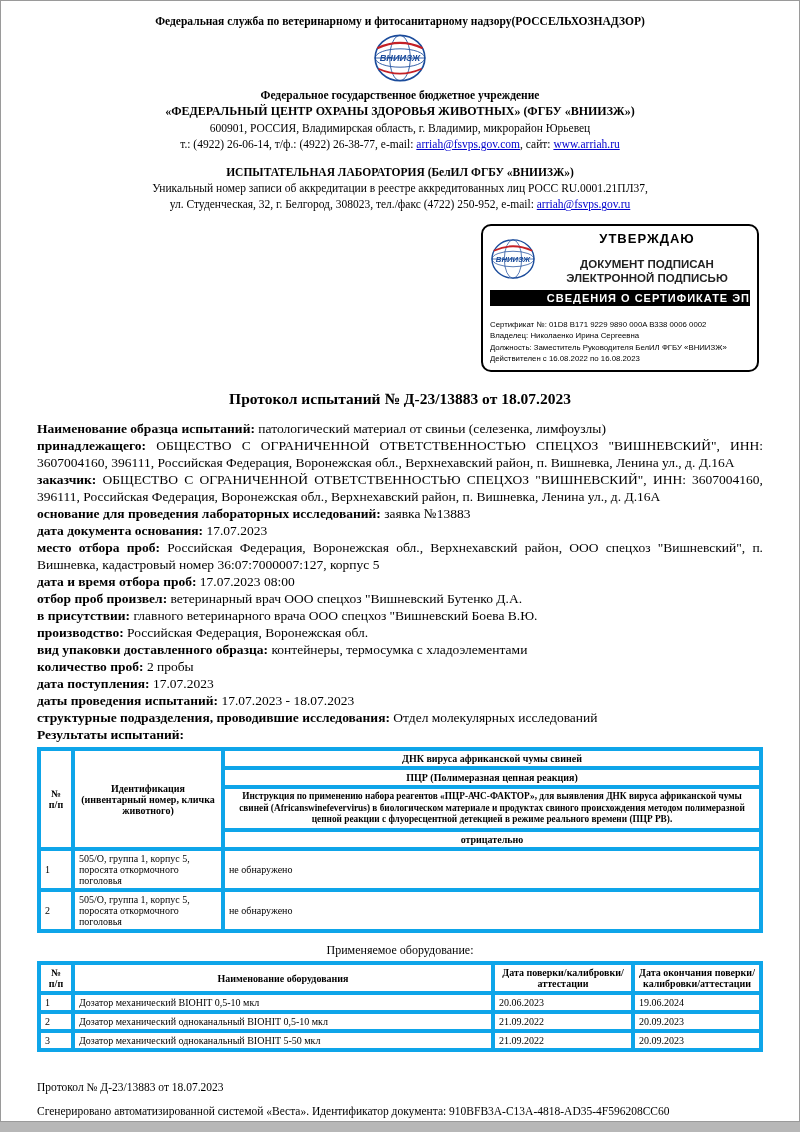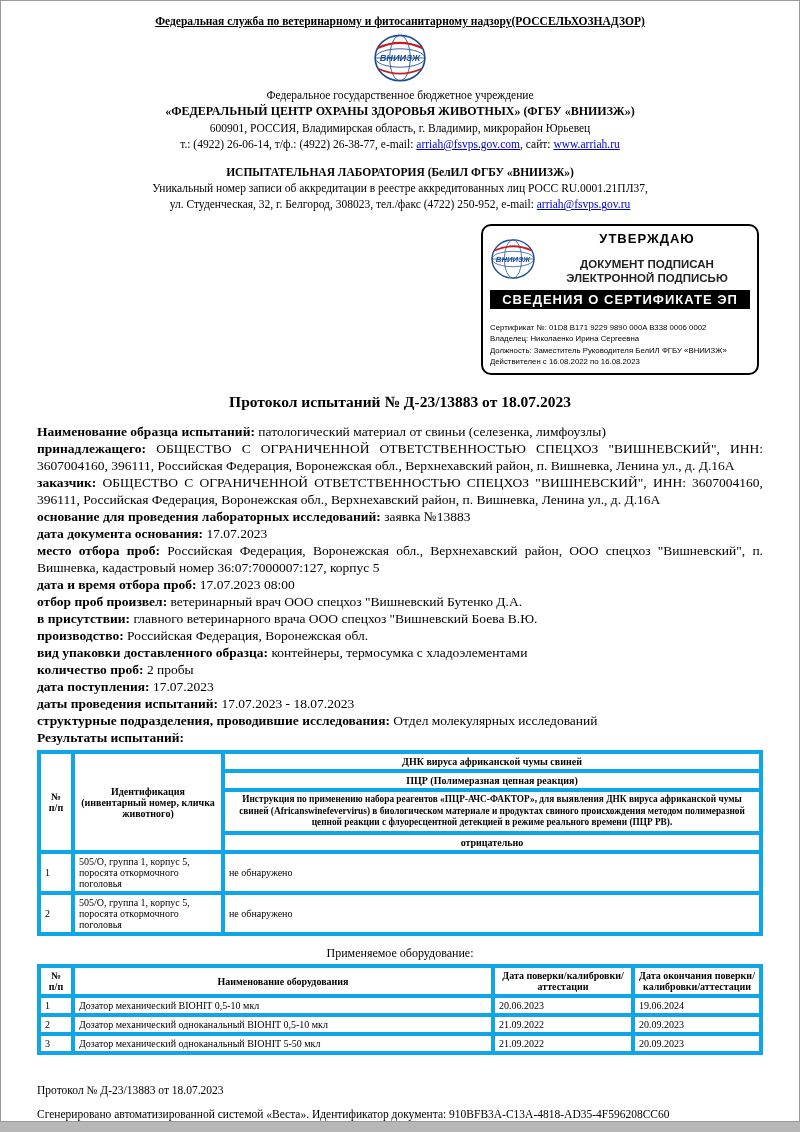--- a/index.html
+++ b/index.html
@@ -12,43 +12,43 @@
   .page {
     width:800px; height:1122px;
     background:#ffffff;
     border:1px solid #9a9a9a;
     padding:12px 36px 0 36px;
     overflow:hidden;
     position:relative;
   }
   
   .header { text-align:center; font-size:11.5px; line-height:1.4; }
-  .agency { font-weight:bold; text-decoration:underline; margin-bottom:4px; }
+  .agency { font-weight:bold; margin-bottom:4px; }
   .logo { width:54px; height:50px; margin:2px auto 4px auto; display:block; }
-  .inst-type { font-weight:normal; }
+  .inst-type { font-weight:bold; }
   .inst-name { font-weight:bold; font-size:12px; }
   .hdr-gap { height:12px; }
   .lab-title { font-weight:bold; }
   a.doclink { color:var(--link,#0000cc); text-decoration:underline; cursor:pointer; }
   
   .stamp-row { overflow:hidden; margin-top:12px; }
   .stamp {
     float:right; margin-right:4px;
     width:278px; border:2.5px solid #000; border-radius:10px;
     padding:5px 7px 6px 7px;
     font-family:"Liberation Sans", sans-serif;
   }
   .stamp-top { display:flex; align-items:center; gap:8px; }
   .stamp-logo { width:46px; height:42px; flex:0 0 auto; }
   .stamp-titles { flex:1; text-align:center; }
   .stamp-approve { font-weight:bold; font-size:13px; letter-spacing:1px; }
   .stamp-signed { font-weight:bold; font-size:11.5px; color:#222; white-space:pre-line; line-height:1.2; margin-top:12px; }
   .stamp-bar {
-    background:#000; color:#fff; text-align:center;
-    font-size:13px; font-weight:bold; letter-spacing:1px;
+    background:#000; color:#fff; text-align:right;
+    font-size:11px; font-weight:bold; letter-spacing:1px;
     padding:2px 0; margin-top:4px;
   }
   .stamp-lines { font-size:7.8px; line-height:1.45; margin-top:13px; }
   
   .title { clear:both; text-align:center; font-weight:bold; font-size:15.5px; margin:18px 0 12px 0; }
   
   .fields p { font-size:13.5px; line-height:1.26; text-align:justify; }
   .fields b { font-weight:bold; }
   
   table { border-collapse:collapse; width:100%; table-layout:fixed; }

